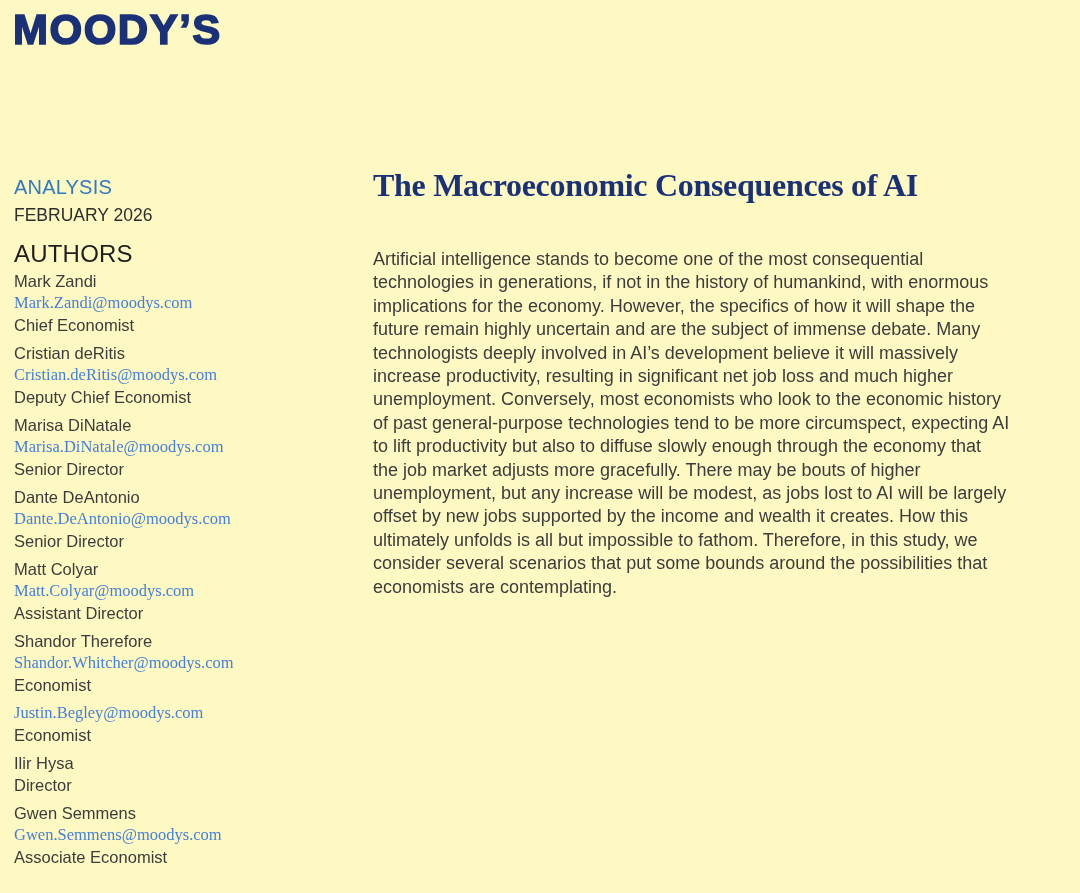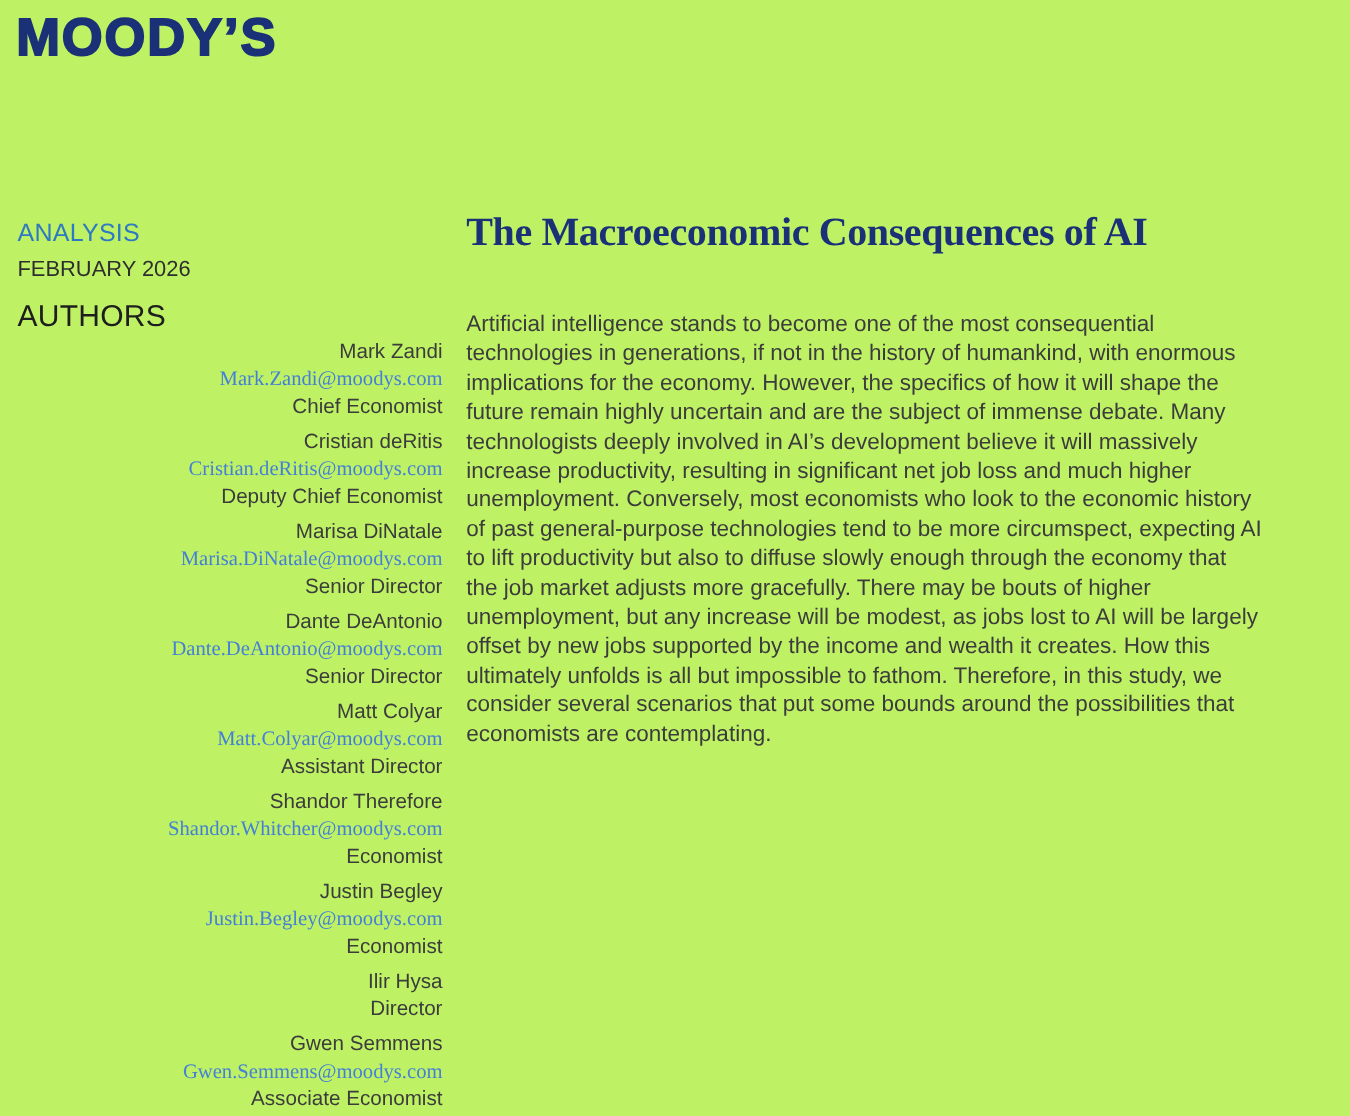--- a/index.html
+++ b/index.html
@@ -9,21 +9,21 @@
     --text-dark: #3C3C3C;
     --heading-black: #1E1E1E;
   }
   * { margin: 0; padding: 0; box-sizing: border-box; }
   html, body {
     width: 1080px; height: 893px;
     background: #ffffff;
     overflow: hidden;
     font-family: "Liberation Sans", sans-serif;
   }
-  .page { position: relative; width: 1080px; height: 893px; background: #bef264; overflow: hidden; }
+  .page { position: relative; width: 1080px; height: 893px; background: #fef9c3; overflow: hidden; }
 
   .logo {
     position: absolute; left: 13px; top: 6px;
     font-family: "Liberation Sans", sans-serif;
     font-weight: bold;
     font-size: 42px;
     letter-spacing: 1.5px;
     color: var(--brand-navy);
     -webkit-text-stroke: 1.6px var(--brand-navy);
   }
@@ -35,21 +35,21 @@
   }
   .date {
     margin-top: 6px; font-size: 17.5px; line-height: 22px;
     color: #2E2E2E;
   }
   .authors-heading {
     margin-top: 17px; font-size: 24px; font-weight: normal; line-height: 22px;
     color: var(--heading-black); letter-spacing: 0.2px;
   }
   .author-list { margin-top: 5px; }
-  .author { margin-bottom: 6px; line-height: 22px; font-size: 16.5px; text-align: right; }
+  .author { margin-bottom: 6px; line-height: 22px; font-size: 16.5px; }
   .author-name { color: var(--text-dark); }
   .author-email { color: var(--link-blue); text-decoration: none; display: block; cursor: pointer; font-family: Liberation Serif, serif; }
   .author-title { color: var(--text-dark); }
 
   .main { position: absolute; left: 373px; top: 166px; width: 640px; }
   .article-title {
     font-family: "Liberation Serif", serif;
     font-weight: bold;
     font-size: 32px; line-height: 38px;
     letter-spacing: -0.3px;
@@ -104,21 +104,20 @@
     <div class="author-title">Assistant Director</div>
   </div>
 
   <div class="author">
     <div class="author-name">Shandor Therefore</div>
     <a class="author-email">Shandor.Whitcher@moodys.com</a>
     <div class="author-title">Economist</div>
   </div>
 
   <div class="author">
-    <div class="author-name">Justin Begley</div>
     <a class="author-email">Justin.Begley@moodys.com</a>
     <div class="author-title">Economist</div>
   </div>
 
   <div class="author">
     <div class="author-name">Ilir Hysa</div>
     <div class="author-title">Director</div>
   </div>
 
   <div class="author">

